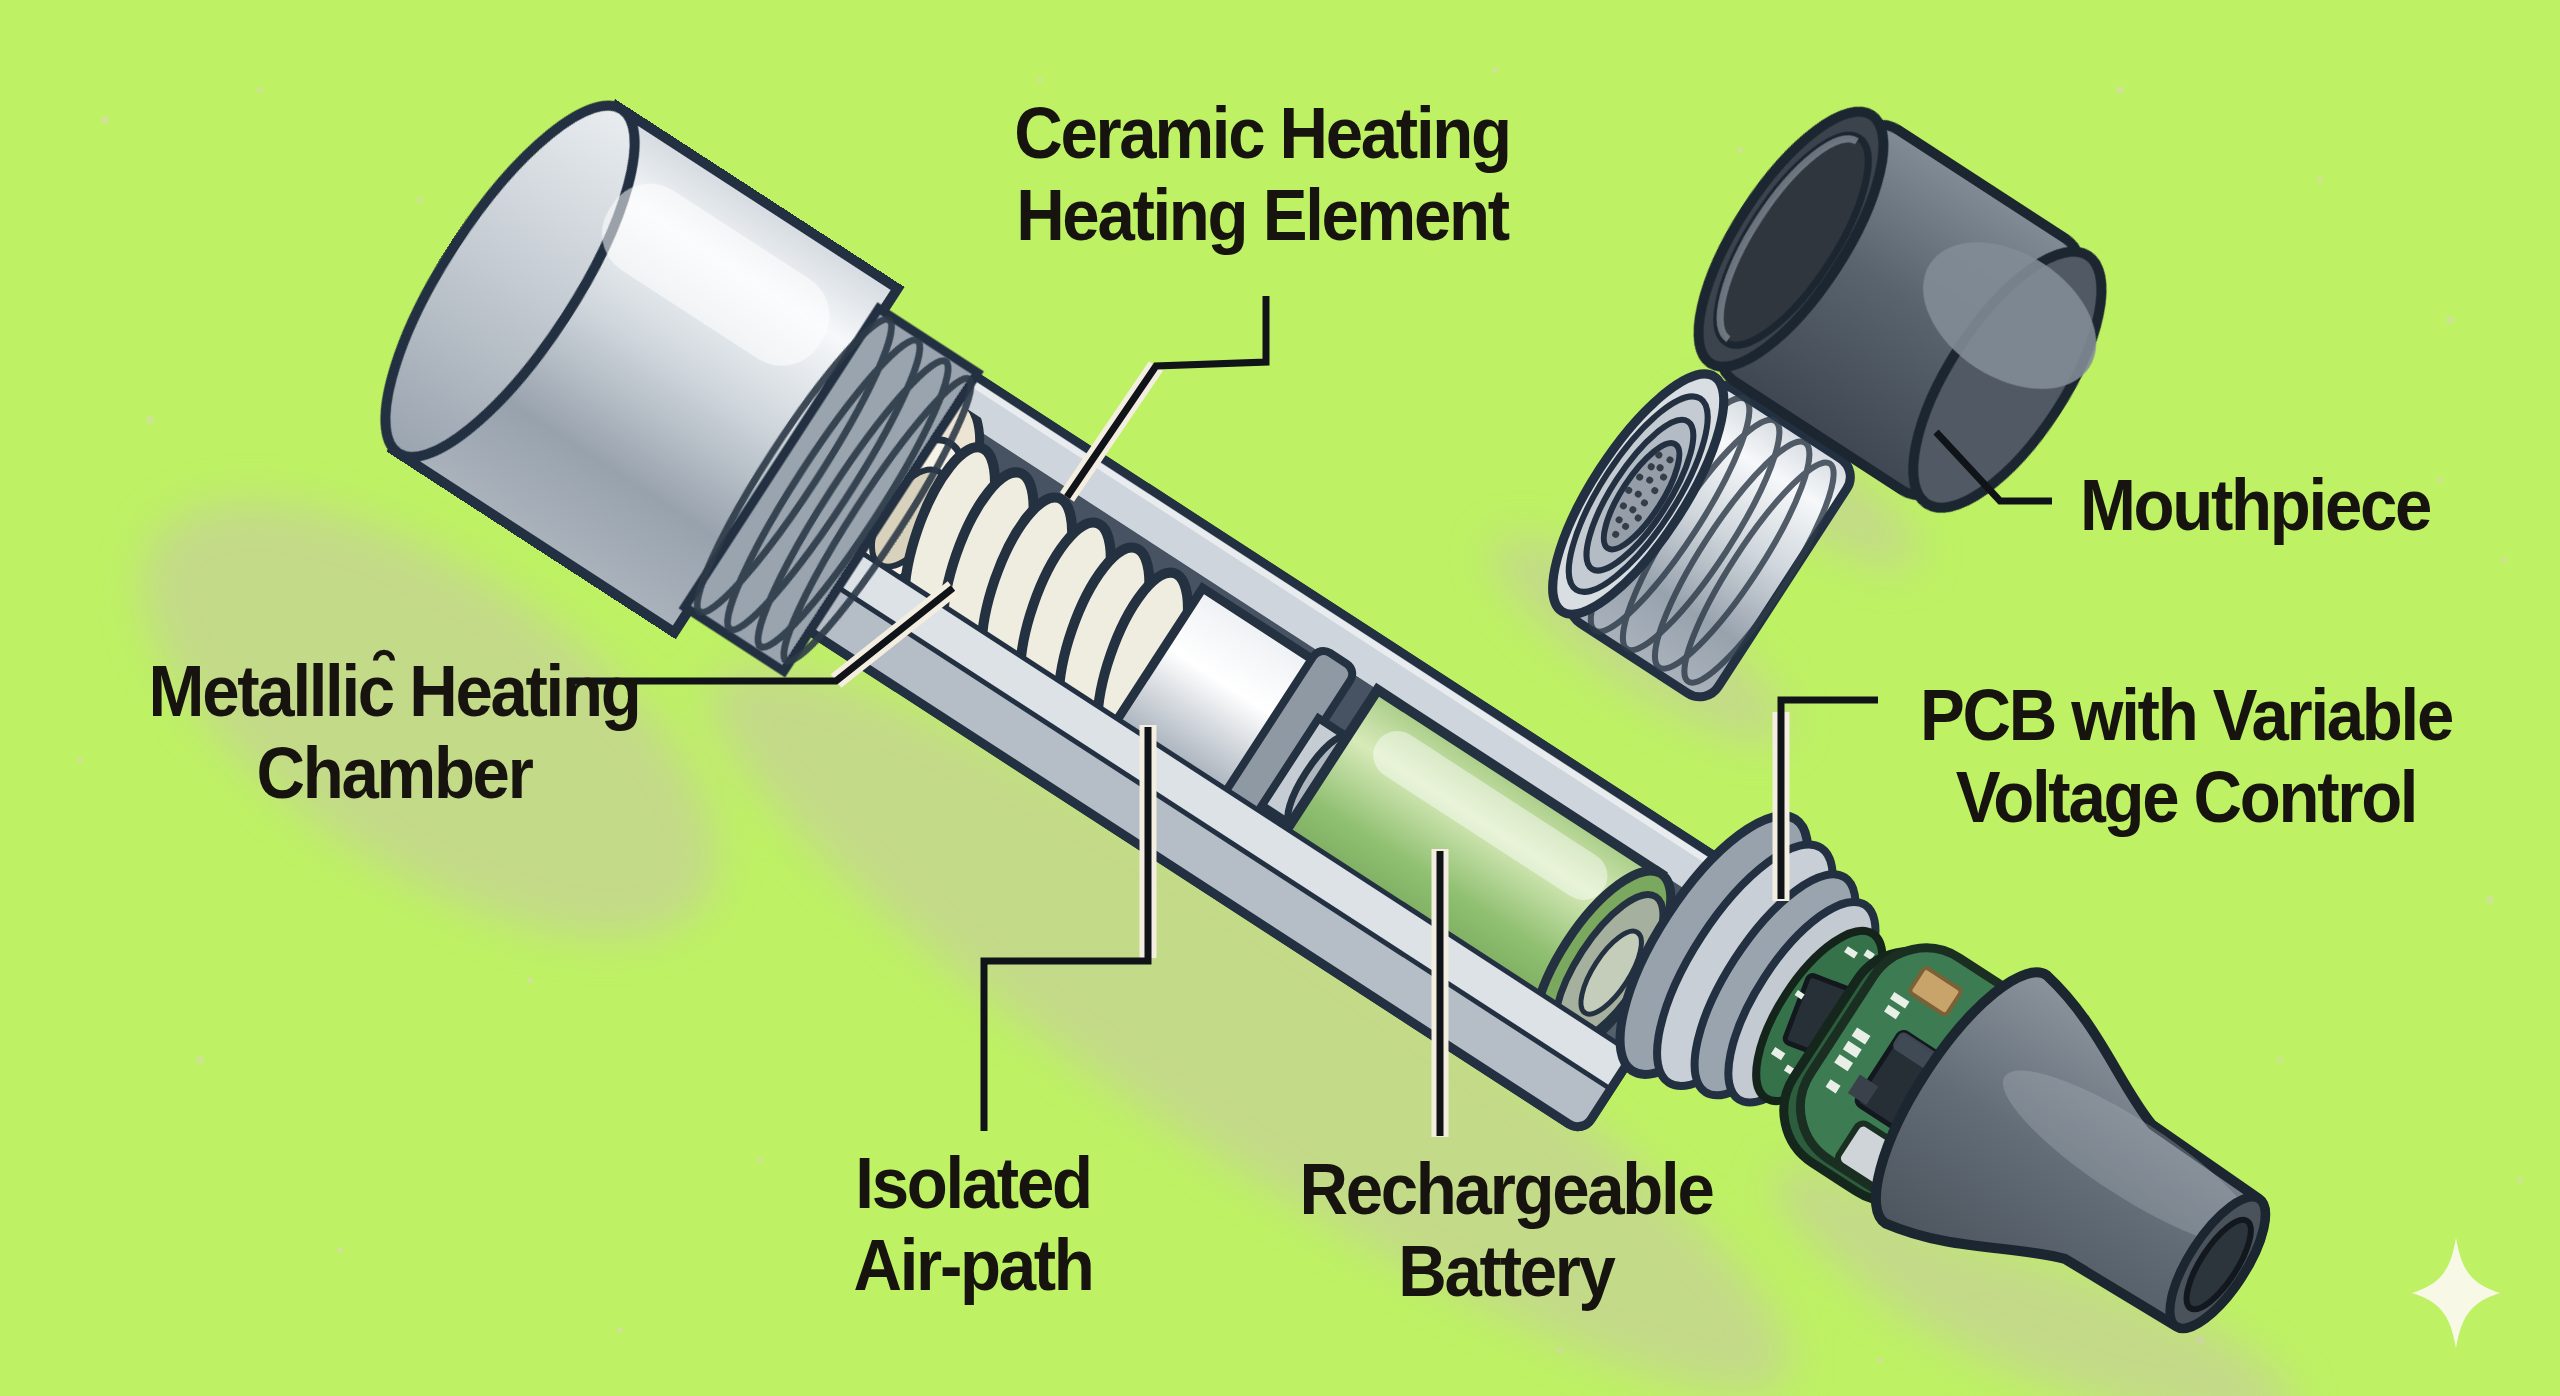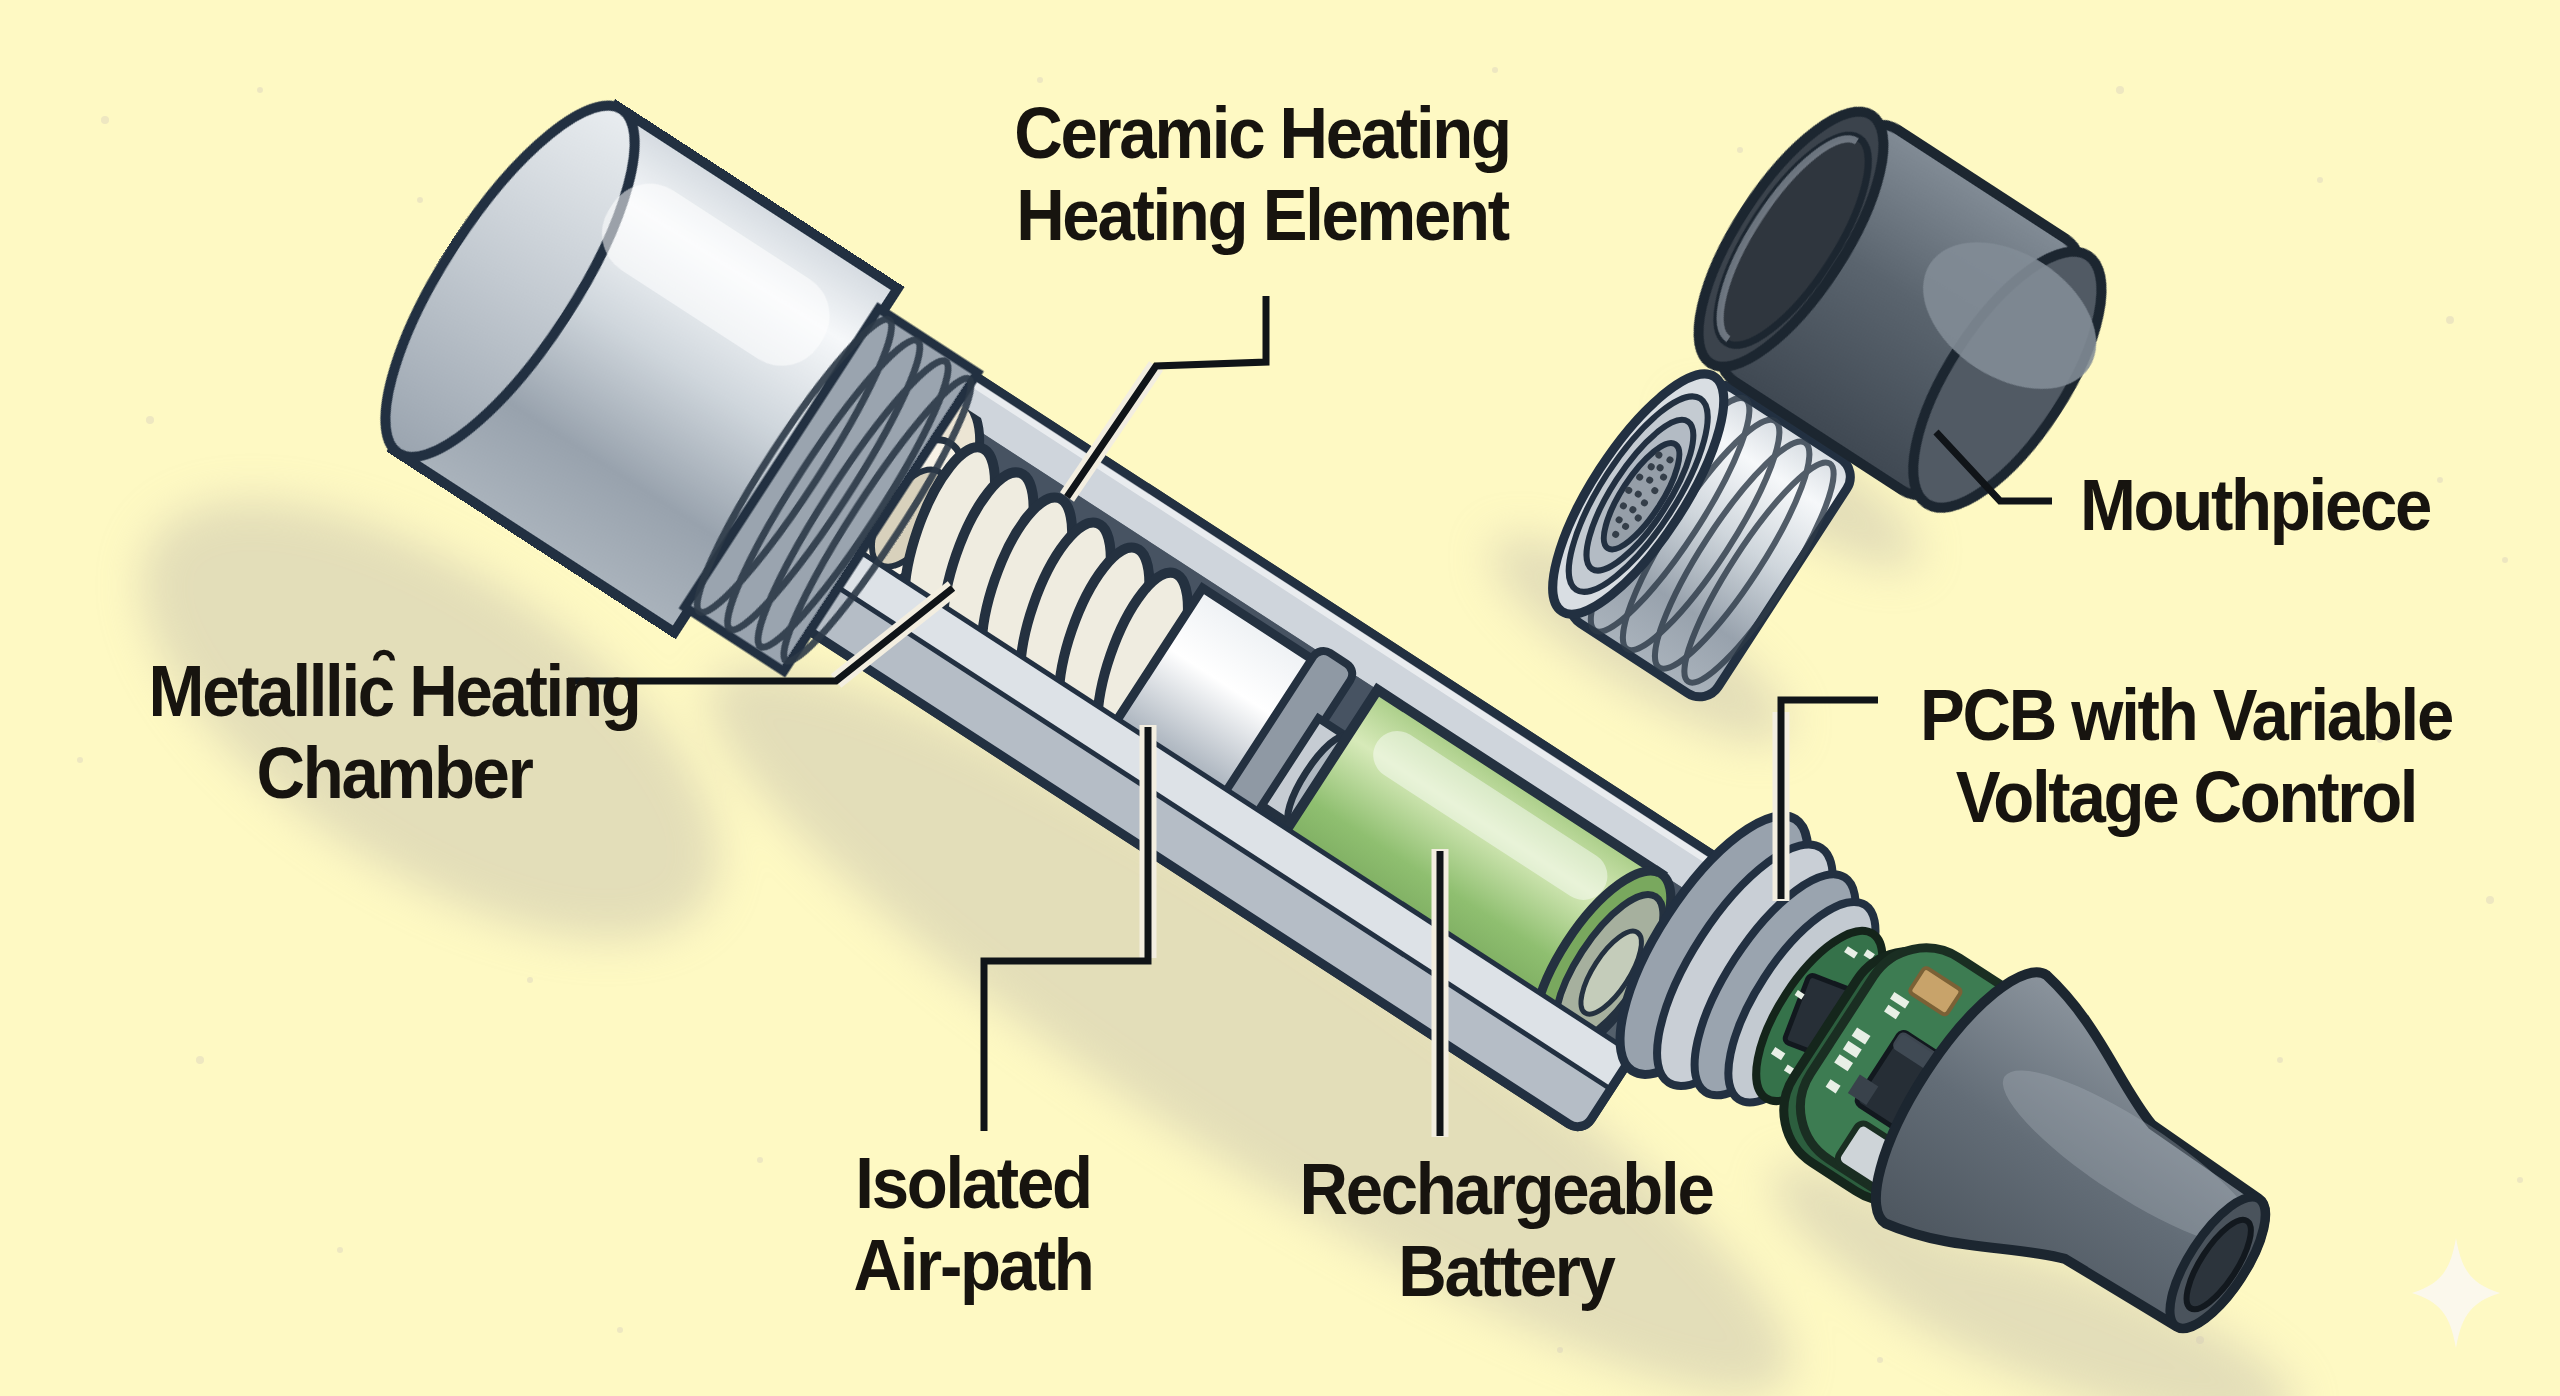--- a/index.html
+++ b/index.html
@@ -1,18 +1,18 @@
 <!DOCTYPE html>
 <html><head>
 <meta charset="utf-8">
 <style>
   html,body{margin:0;padding:0;background:#d8d4c6;}
   #stage{
     position:relative;width:2560px;height:1396px;overflow:hidden;
-    background:#fef9c3;
+    background:#bef264;
     font-family:"Liberation Sans","DejaVu Sans",sans-serif;
   }
   #art{position:absolute;left:0;top:0;}
   .label{
     position:absolute;
     color:#17140f;
     font-weight:700;
     font-size:73px;
     line-height:82px;
     letter-spacing:-2.5px;

